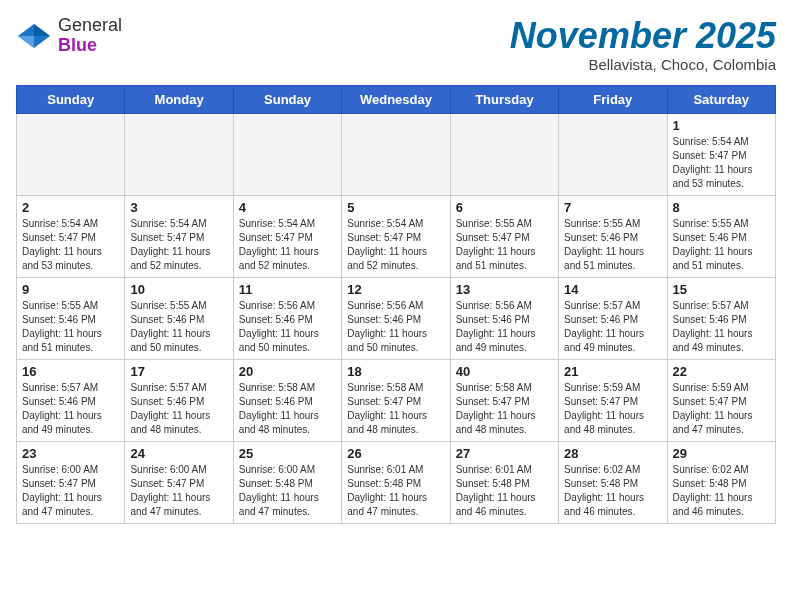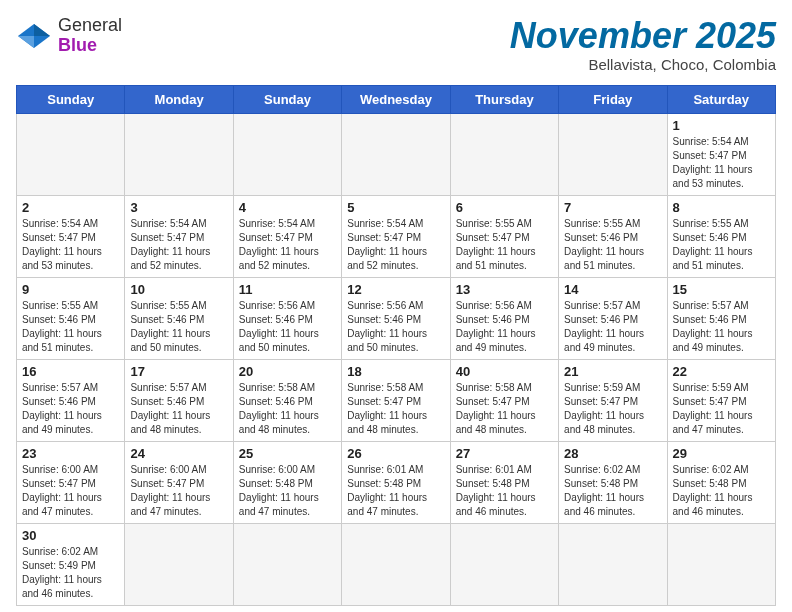--- a/index.html
+++ b/index.html
@@ -334,29 +334,14 @@
 and 46 minutes.</div>
         </td>
         <td>
           <span class="day-number">29</span>
           <div class="day-info" style="white-space: pre-line;">Sunrise: 6:02 AM
 Sunset: 5:48 PM
 Daylight: 11 hours
 and 46 minutes.</div>
         </td>
       </tr>
-      <tr class="last-row">
-        <td>
-          <span class="day-number">30</span>
-          <div class="day-info" style="white-space: pre-line;">Sunrise: 6:02 AM
-Sunset: 5:49 PM
-Daylight: 11 hours
-and 46 minutes.</div>
-        </td>
-        <td class="empty"></td>
-        <td class="empty"></td>
-        <td class="empty"></td>
-        <td class="empty"></td>
-        <td class="empty"></td>
-        <td class="empty"></td>
-      </tr>
     </tbody>
 </table>
 
 </body></html>

